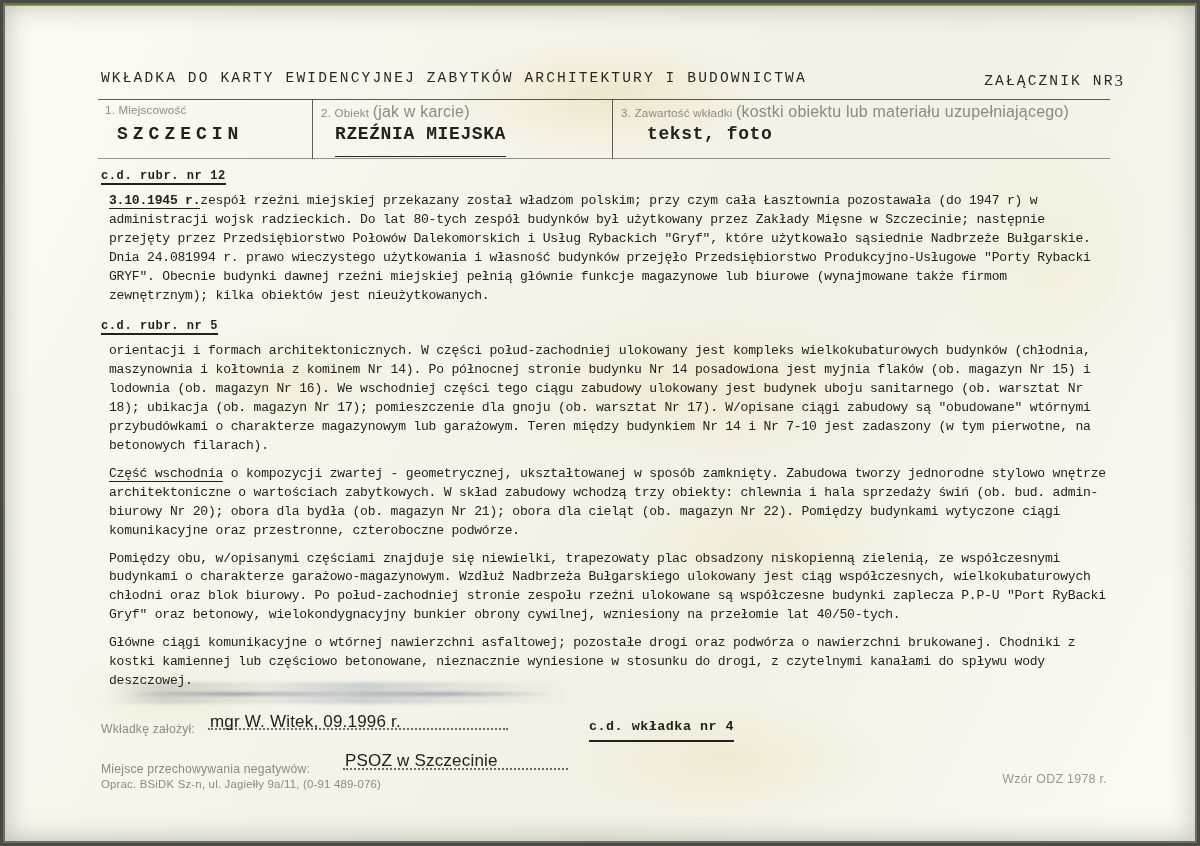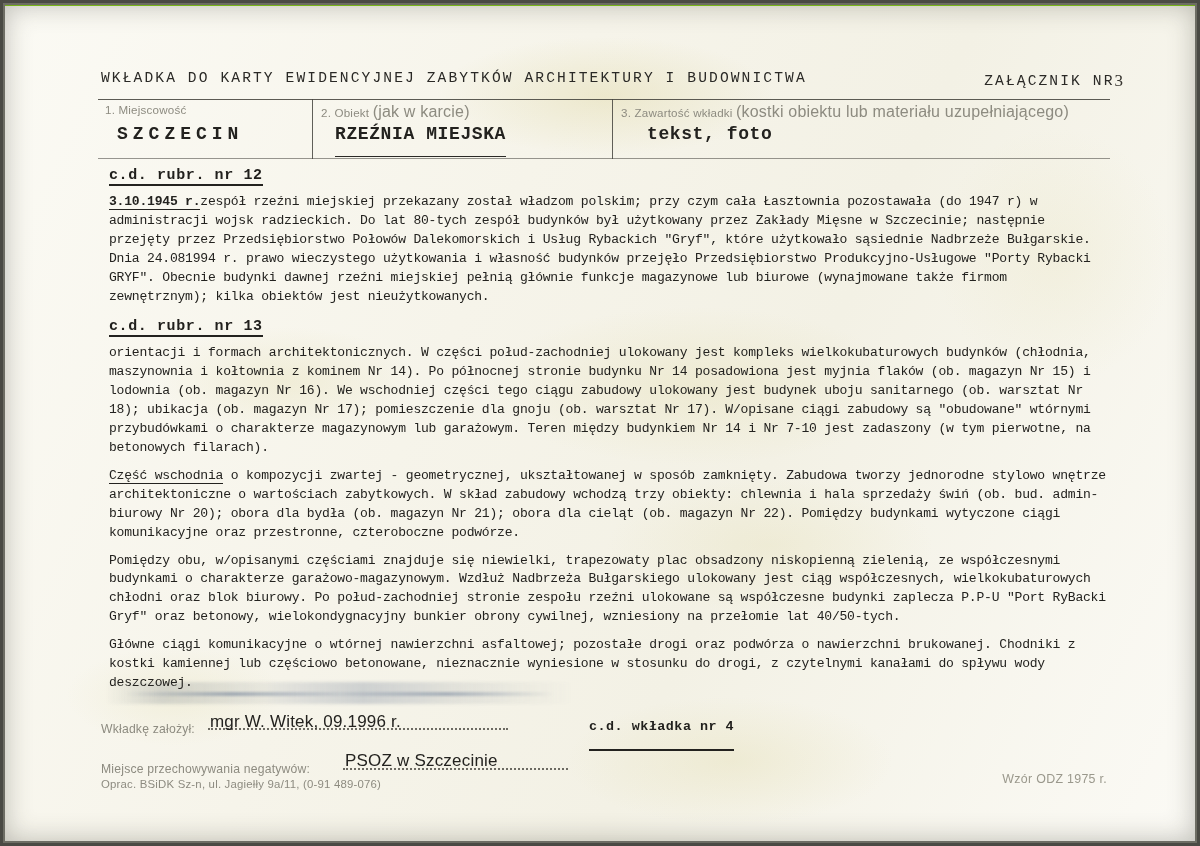--- a/index.html
+++ b/index.html
@@ -100,24 +100,24 @@
   #c2-label{position:absolute;left:316px;top:97px;}
   #c2-value{position:absolute;left:330px;top:118px;letter-spacing:.6px;
             border-bottom:1.5px solid #2a2926;padding-bottom:12px;}
   #c3-label{position:absolute;left:616px;top:97px;}
   #c3-value{position:absolute;left:634px;top:118px;letter-spacing:.6px;margin-left:8px;}
 
   
   #body{position:absolute;left:96px;top:160px;width:1012px;z-index:5;}
   .sec-head{
     font-family:"Liberation Mono","DejaVu Sans Mono",monospace;
-    font-size:15px;font-weight:bold;letter-spacing:.6px;
+    font-size:12px;font-weight:bold;letter-spacing:.6px;
     color:#201f1c;display:inline-block;
     border-bottom:2px solid #23221f;padding-bottom:0px;
-    margin:0 0 7px 8px;
+    margin:0 0 7px 0;
   }
   .para{
     font-family:"Liberation Mono","DejaVu Sans Mono",monospace;
     font-size:13.05px;line-height:18.9px;letter-spacing:-.22px;
     color:#23221f;margin:0 0 9px 8px;white-space:pre-wrap;
   }
   .u{border-bottom:1.4px solid #23221f;}
   .b{font-weight:bold;}
 
   
@@ -152,21 +152,21 @@
   #f-neg-label{left:96px;top:756px;}
   #f-neg-value{left:340px;top:745px;}
   #f-neg-dots{left:338px;top:762px;width:225px;}
 
   #f-prep{left:96px;top:772px;font-size:11.4px;}
 
   #cont-next{
     position:absolute;left:584px;top:713px;z-index:5;
     font-family:"Liberation Mono","DejaVu Sans Mono",monospace;
     font-size:13.4px;font-weight:bold;letter-spacing:.5px;color:#201f1c;
-    border-bottom:2px solid #23221f;padding-bottom:15px;
+    border-bottom:2px solid #23221f;padding-bottom:6px;
   }
   #form-code{
     position:absolute;right:88px;top:766px;z-index:5;
     font-family:"Liberation Sans","DejaVu Sans",sans-serif;
     font-size:12.4px;color:#9a988c;letter-spacing:.3px;
   }
 </style>
 </head>
 <body>
 
@@ -200,21 +200,21 @@
     <div class="tw cell-value" id="c3-value">tekst, foto</div>
 
     <div id="body">
 
       <div>
         <div class="sec-head">c.d. rubr. nr 12</div>
         <p class="para"><span class="b u">3.10.1945 r.</span><span>zespół rzeźni miejskiej przekazany został władzom polskim; przy czym cała Łasztownia pozostawała (do 1947 r) w administracji wojsk radzieckich. Do lat 80-tych zespół budynków był użytkowany przez Zakłady Mięsne w Szczecinie; następnie przejęty przez Przedsiębiorstwo Połowów Dalekomorskich i Usług Rybackich "Gryf", które użytkowało sąsiednie Nadbrzeże Bułgarskie. Dnia 24.081994 r. prawo wieczystego użytkowania i własność budynków przejęło Przedsiębiorstwo Produkcyjno-Usługowe "Porty Rybacki GRYF". Obecnie budynki dawnej rzeźni miejskiej pełnią głównie funkcje magazynowe lub biurowe (wynajmowane także firmom zewnętrznym); kilka obiektów jest nieużytkowanych.</span></p>
       </div>
 
       <div style="margin-top:11px;">
-        <div class="sec-head">c.d. rubr. nr 13</div>
+        <div class="sec-head">c.d. rubr. nr 5</div>
         <p class="para">orientacji i formach architektonicznych. W części połud-zachodniej ulokowany jest kompleks wielkokubaturowych budynków (chłodnia, maszynownia i kołtownia z kominem Nr 14). Po północnej stronie budynku Nr 14 posadowiona jest myjnia flaków (ob. magazyn Nr 15) i lodownia (ob. magazyn Nr 16). We wschodniej części tego ciągu zabudowy ulokowany jest budynek uboju sanitarnego (ob. warsztat Nr 18); ubikacja (ob. magazyn Nr 17); pomieszczenie dla gnoju (ob. warsztat Nr 17). W/opisane ciągi zabudowy są "obudowane" wtórnymi przybudówkami o charakterze magazynowym lub garażowym. Teren między budynkiem Nr 14 i Nr 7-10 jest zadaszony (w tym pierwotne, na betonowych filarach).</p>
         <p class="para"><span class="u">Część wschodnia</span><span> o kompozycji zwartej - geometrycznej, ukształtowanej w sposób zamknięty. Zabudowa tworzy jednorodne stylowo wnętrze architektoniczne o wartościach zabytkowych. W skład zabudowy wchodzą trzy obiekty: chlewnia i hala sprzedaży świń (ob. bud. admin-biurowy Nr 20); obora dla bydła (ob. magazyn Nr 21); obora dla cieląt (ob. magazyn Nr 22). Pomiędzy budynkami wytyczone ciągi komunikacyjne oraz przestronne, czteroboczne podwórze.</span></p>
         <p class="para">Pomiędzy obu, w/opisanymi częściami znajduje się niewielki, trapezowaty plac obsadzony niskopienną zielenią, ze współczesnymi budynkami o charakterze garażowo-magazynowym. Wzdłuż Nadbrzeża Bułgarskiego ulokowany jest ciąg współczesnych, wielkokubaturowych chłodni oraz blok biurowy. Po połud-zachodniej stronie zespołu rzeźni ulokowane są współczesne budynki zaplecza P.P-U "Port RyBacki Gryf" oraz betonowy, wielokondygnacyjny bunkier obrony cywilnej, wzniesiony na przełomie lat 40/50-tych.</p>
         <p class="para">Główne ciągi komunikacyjne o wtórnej nawierzchni asfaltowej; pozostałe drogi oraz podwórza o nawierzchni brukowanej. Chodniki z kostki kamiennej lub częściowo betonowane, nieznacznie wyniesione w stosunku do drogi, z czytelnymi kanałami do spływu wody deszczowej.</p>
       </div>
 
     </div>
 
     <div id="smudge"></div>
     <div id="smudge2"></div>
@@ -224,16 +224,16 @@
     <div class="f-value" id="f-founded-value">mgr W. Witek, 09.1996 r.</div>
 
     <div class="form f-label" id="f-neg-label">Miejsce przechowywania negatywów:</div>
     <div class="dotline" id="f-neg-dots"></div>
     <div class="f-value" id="f-neg-value">PSOZ w Szczecinie</div>
 
     <div class="form" id="f-prep">Oprac. BSiDK Sz-n, ul. Jagiełły 9a/11, (0-91 489-076)</div>
 
     <div id="cont-next">c.d. wkładka nr 4</div>
 
-    <div id="form-code">Wzór ODZ 1975 r.</div>
+    <div id="form-code">Wzór ODZ 1978 r.</div>
 
   </div>
 </div>
 
 </body></html>

